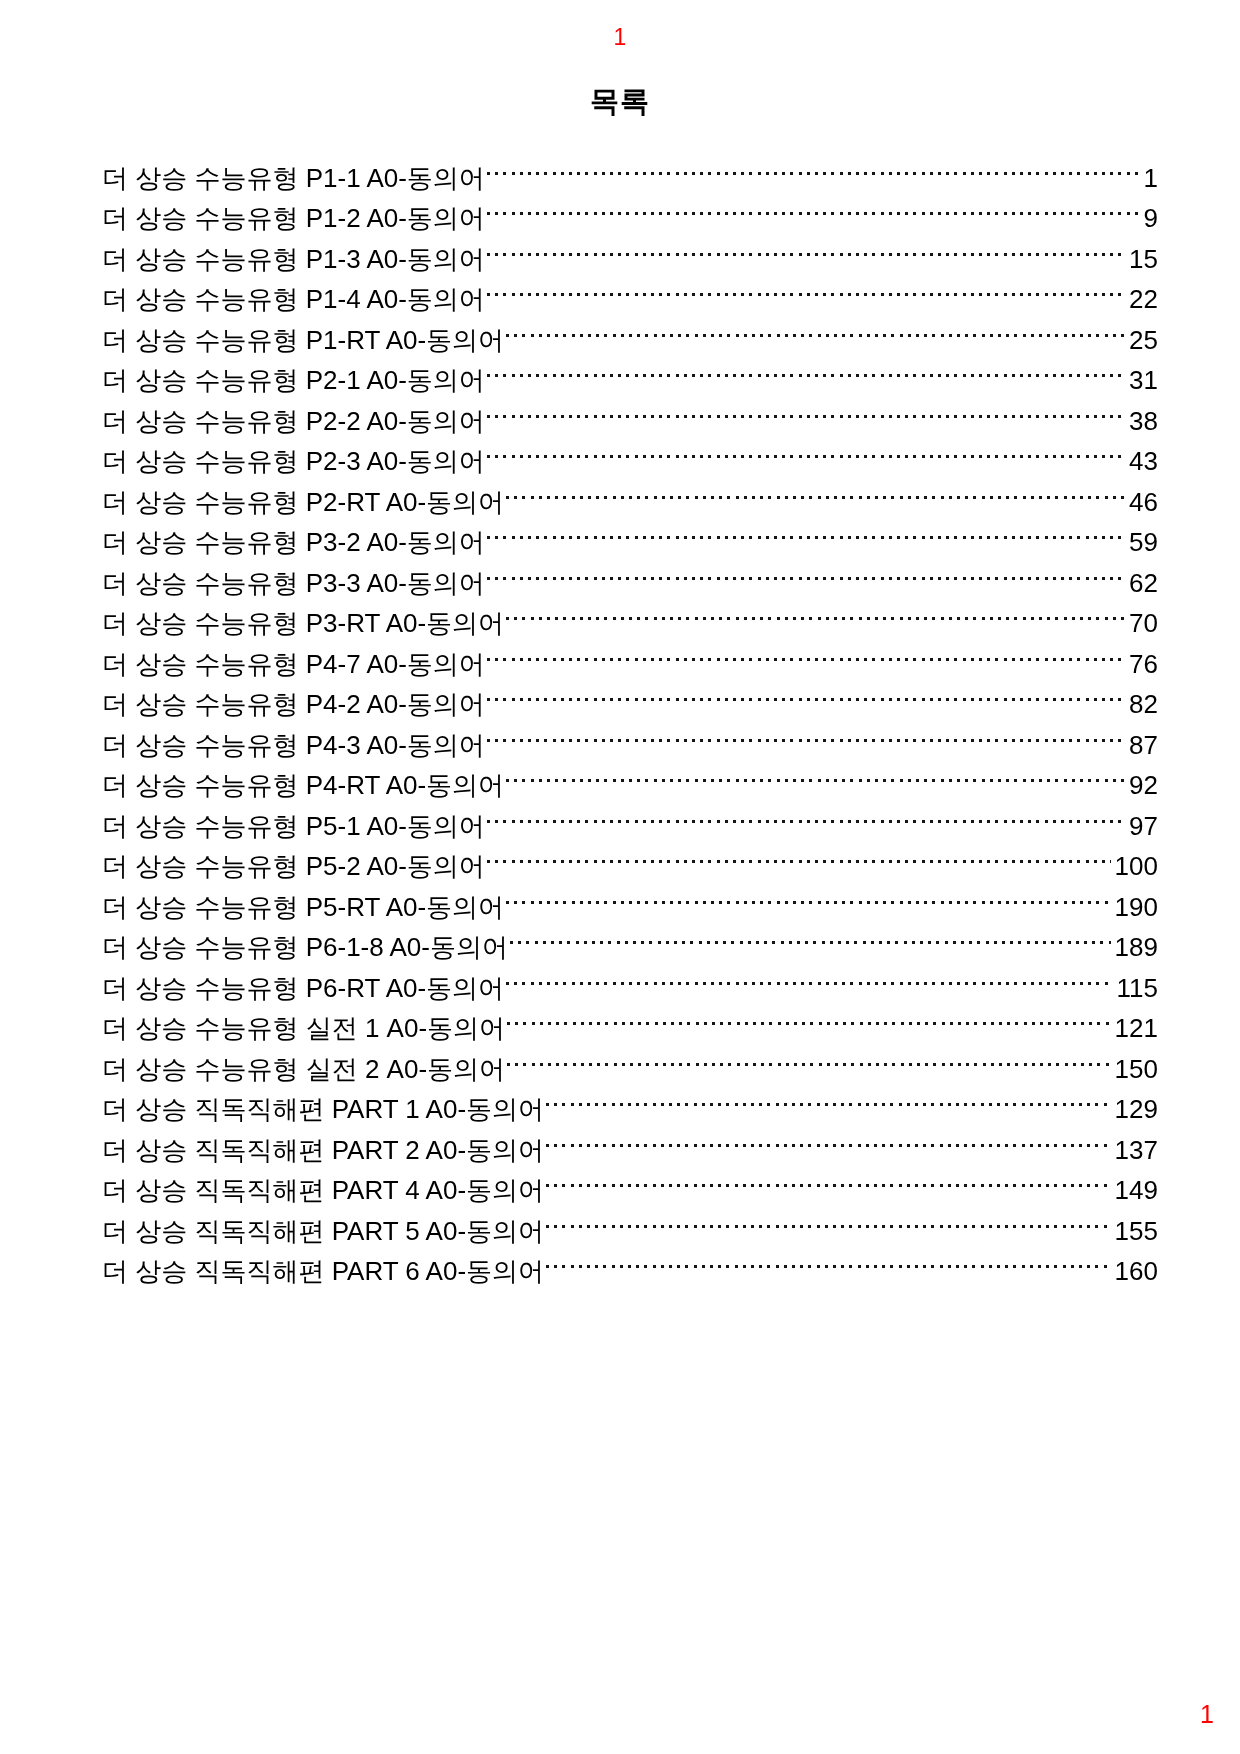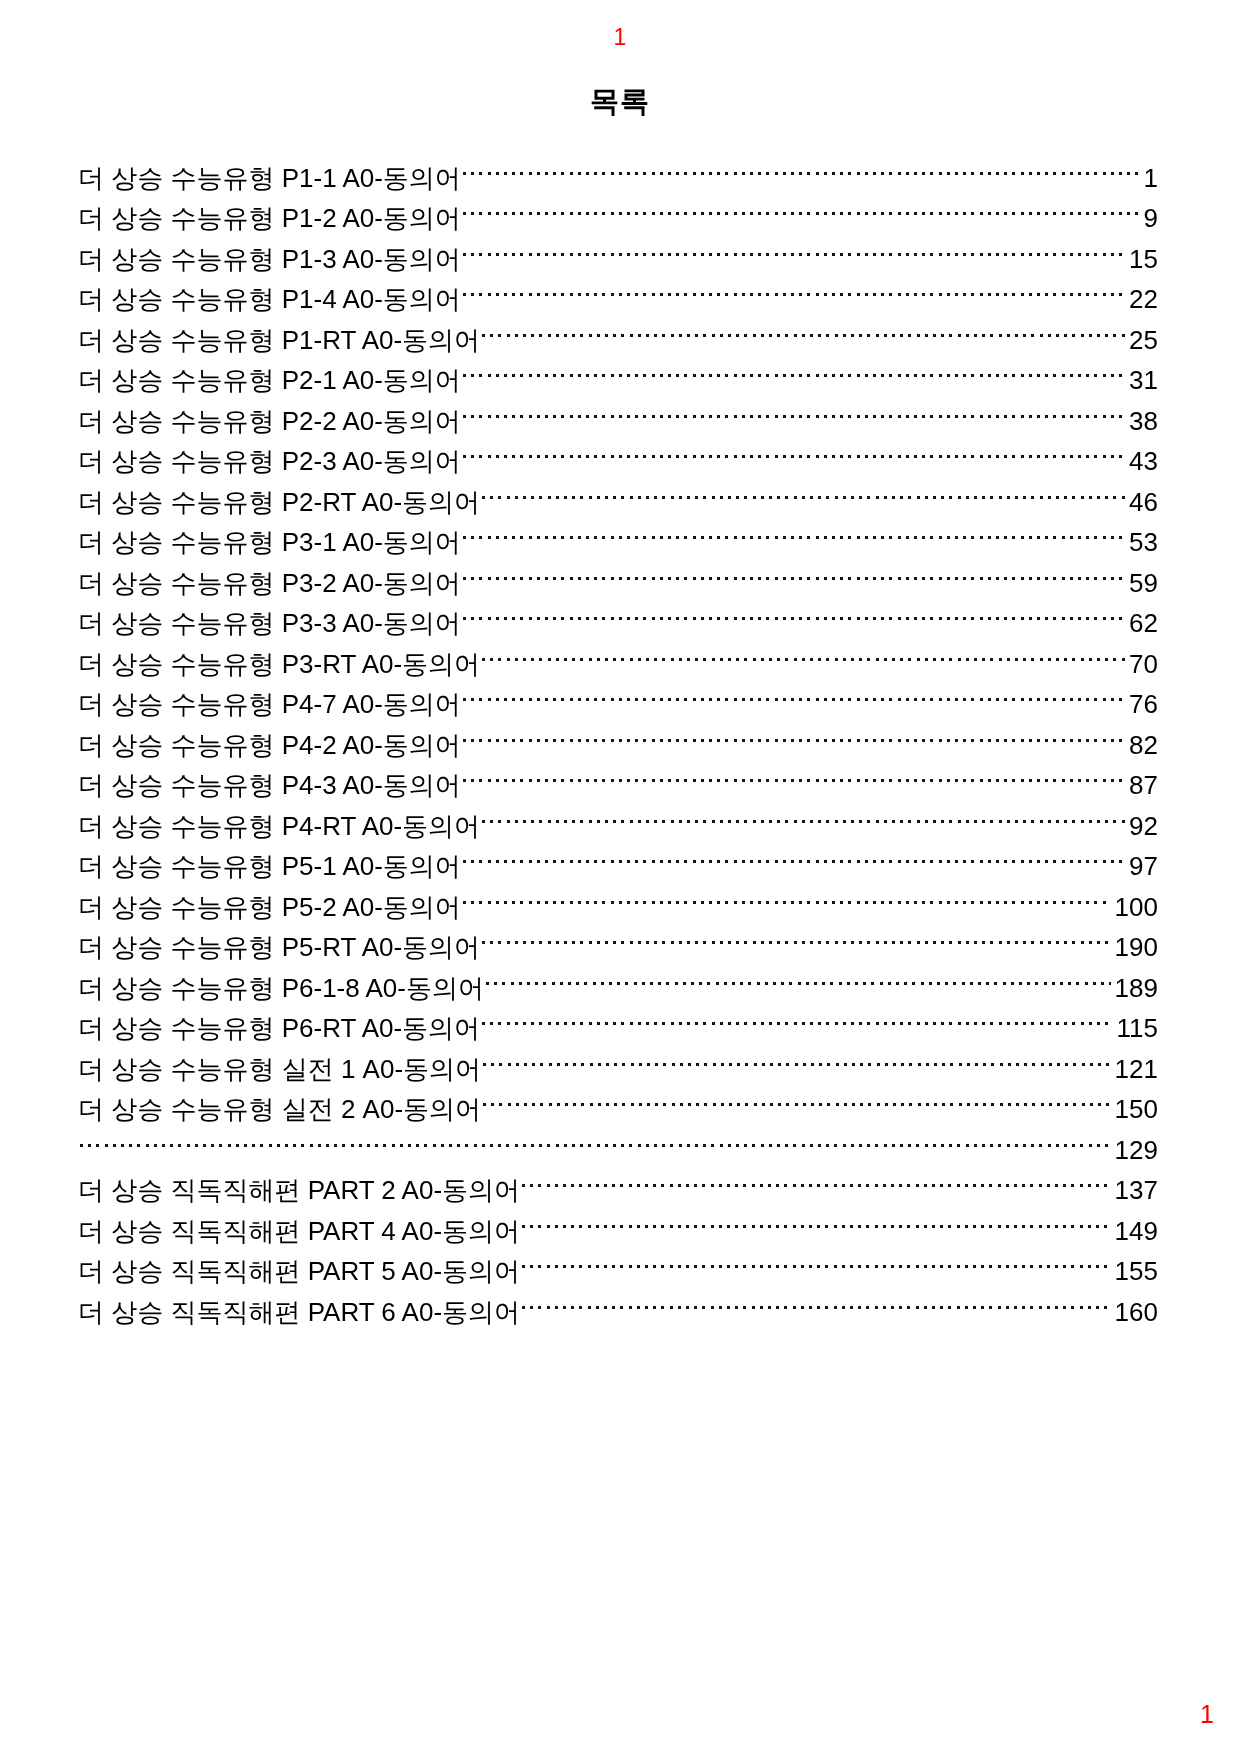--- a/index.html
+++ b/index.html
@@ -53,20 +53,21 @@
   .toc-row {
     display: flex;
     align-items: center;
     height: 40.5px;
     font-size: 26px;
     white-space: nowrap;
   }
   .toc-label {
     flex: 0 0 auto;
     letter-spacing: 0px;
+    margin-left: 24px;
   }
   .toc-dots {
     flex: 1 1 auto;
     align-self: center;
     height: 3px;
     margin: 0 4px 0 2px;
     transform: translateY(-5px);
     background-image: repeating-linear-gradient(
       to right,
       #141414 0px, #141414 3px,
@@ -133,25 +134,20 @@
     <span class="toc-dots"></span>
     <span class="toc-page">43</span>
   </div>
 
   <div class="toc-row">
     <span class="toc-label">더 상승 수능유형 P2-RT A0-동의어</span>
     <span class="toc-dots"></span>
     <span class="toc-page">46</span>
   </div>
 
-  <div class="toc-row">
-    <span class="toc-label">더 상승 수능유형 P3-1 A0-동의어</span>
-    <span class="toc-dots"></span>
-    <span class="toc-page">53</span>
-  </div>
 
   <div class="toc-row">
     <span class="toc-label">더 상승 수능유형 P3-2 A0-동의어</span>
     <span class="toc-dots"></span>
     <span class="toc-page">59</span>
   </div>
 
   <div class="toc-row">
     <span class="toc-label">더 상승 수능유형 P3-3 A0-동의어</span>
     <span class="toc-dots"></span>
@@ -224,20 +220,21 @@
     <span class="toc-page">121</span>
   </div>
 
   <div class="toc-row">
     <span class="toc-label">더 상승 수능유형 실전 2 A0-동의어</span>
     <span class="toc-dots"></span>
     <span class="toc-page">150</span>
   </div>
 
   <div class="toc-row">
+    <span class="toc-label">더 상승 직독직해편 PART 1 A0-동의어</span>
     <span class="toc-dots"></span>
     <span class="toc-page">129</span>
   </div>
 
   <div class="toc-row">
     <span class="toc-label">더 상승 직독직해편 PART 2 A0-동의어</span>
     <span class="toc-dots"></span>
     <span class="toc-page">137</span>
   </div>
 

